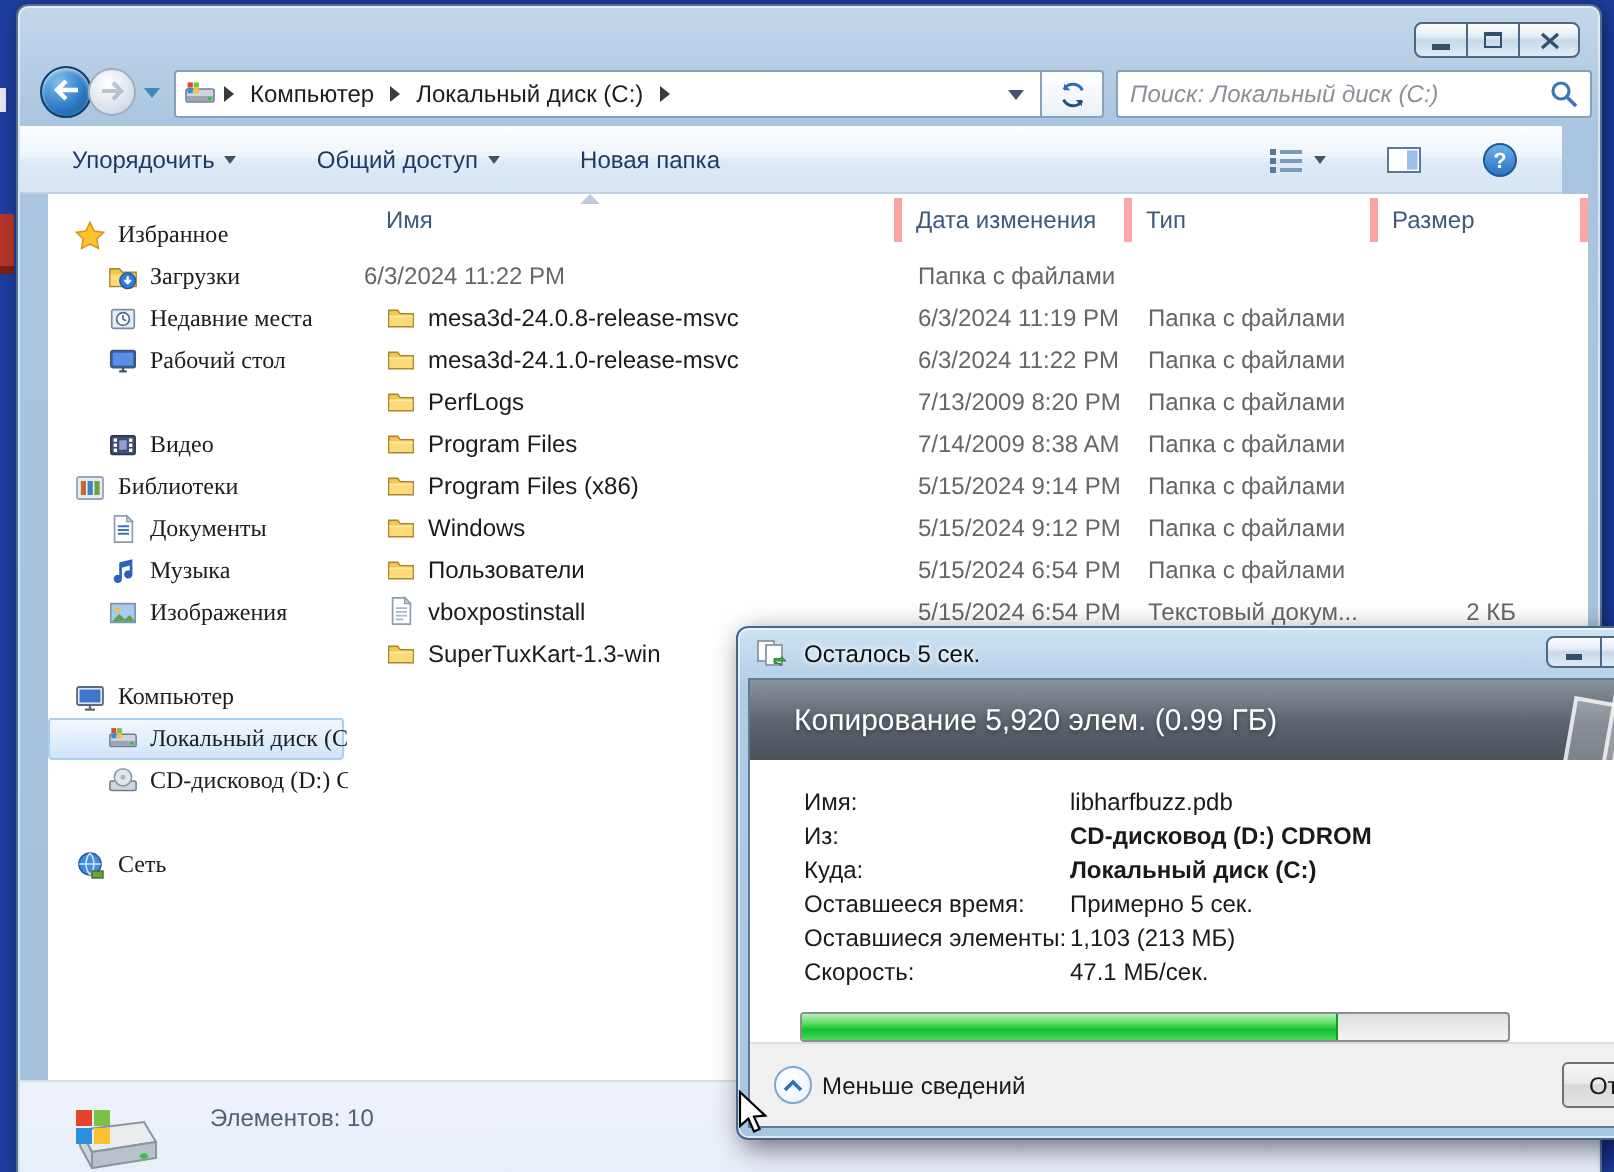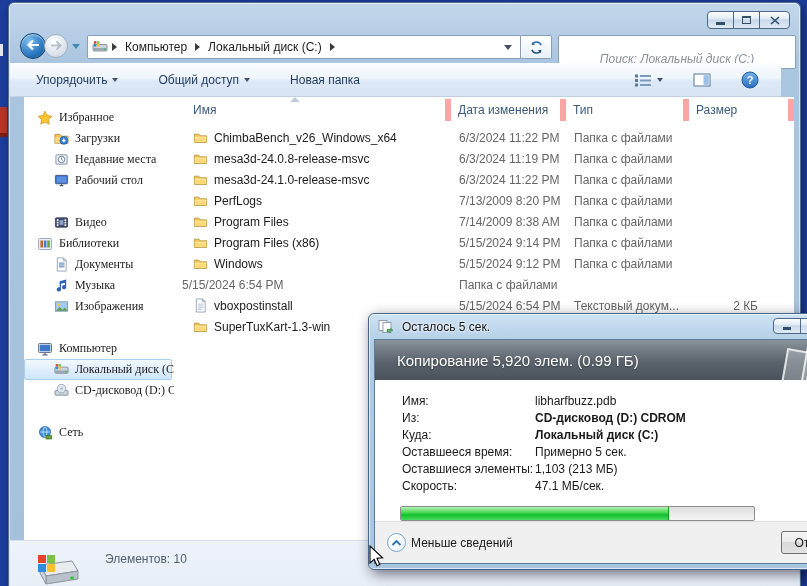--- a/index.html
+++ b/index.html
@@ -40,21 +40,21 @@
   .navchev{left:63px;top:13px;width:0;height:0;border-left:4px solid transparent;border-right:4px solid transparent;border-top:5px solid #3d8bb5;}
   .addrbar{left:78px;top:4px;width:434px;height:24px;background:#fff;border:1px solid #8aa0b8;border-radius:2px 0 0 2px;
            display:flex;align-items:center;padding-left:4px;font-size:12px;color:#1e1e1e;}
   .crumb{display:flex;align-items:center;height:20px;padding:0 4px;}
   .crumbsep{width:0;height:0;border-top:4px solid transparent;border-bottom:4px solid transparent;border-left:5px solid #3a3a3a;margin:0 4px;}
   .addr-caret{margin-left:auto;margin-right:8px;width:0;height:0;border-left:4px solid transparent;border-right:4px solid transparent;border-top:5px solid #3a5possible;} 
   .addr-caret{border-top:5px solid #44536a;}
   .refreshbtn{left:512px;top:4px;width:31px;height:24px;background:linear-gradient(180deg,#fff,#e9f1f8);
       border:1px solid #8aa0b8;border-left:none;border-radius:0 2px 2px 0;display:flex;align-items:center;justify-content:center;}
   .searchbox{left:549px;top:4px;width:238px;height:24px;background:#fff;border:1px solid #8aa0b8;border-radius:2px;
-      display:flex;align-items:center;padding:16px 6px;flex-direction:column;}
+      display:flex;align-items:center;padding:0 6px;}
   .searchtext{font-size:12px;font-style:italic;color:#8b919a;flex:1;}
 
   
   .toolbar{top:60px;left:1px;right:19px;height:34px;
     background:linear-gradient(180deg,#fbfdfe,#eef5fb 45%,#dde9f6 55%,#d8e5f3);
     border-bottom:1px solid #c2d1e2;display:flex;align-items:center;font-size:12px;color:#1e3a5f;}
   .tbtn{display:flex;align-items:center;gap:5px;padding:5px 8px;border-radius:3px;}
   .caret{width:0;height:0;border-left:3.5px solid transparent;border-right:3.5px solid transparent;border-top:4px solid #44536a;}
   .tb-left{display:flex;margin-left:18px;gap:24px;}
   .tb-right{margin-left:auto;display:flex;align-items:center;gap:14px;margin-right:14px;}
@@ -64,21 +64,21 @@
   .sidebar{width:150px;padding-top:10px;font-size:12px;color:#1c1c1c;overflow:hidden;}
   .sb-item{height:21px;display:flex;align-items:center;gap:6px;padding-left:30px;white-space:nowrap;font-family:Liberation Serif, serif;}
   .sb-item.group{padding-left:13px;}
   .sb-gap{height:21px;}
   .sb-item.selected{background:linear-gradient(180deg,#f2f8fe,#cfe5fa);border:1px solid #a9d0ef;border-radius:2px;margin-right:2px;padding-left:29px;}
   .sb-item svg{flex:0 0 auto;}
 
   
   .filelist{flex:1;position:relative;}
   .lhead{display:grid;grid-template-columns:277px 115px 123px 1fr;height:26px;font-size:12px;color:#3c5a7c;position:relative;}
-  .lhead .hcell{display:flex;align-items:center;padding-left:7px;border-right:6px solid #fca5a5;height:22px;margin-top:2px;}
+  .lhead .hcell{display:flex;align-items:center;padding-left:7px;border-right:4px solid #fca5a5;height:22px;margin-top:2px;}
   .lhead .hcell.name{padding-left:19px;}
   .sortmark{position:absolute;left:116px;top:0;width:0;height:0;border-left:5px solid transparent;border-right:5px solid transparent;border-bottom:5px solid #bdcbdb;}
   .rows{margin-top:4px;}
   .frow{display:grid;grid-template-columns:277px 115px 123px 1fr;height:21px;align-items:center;font-size:12px;}
   .cname{display:flex;align-items:center;gap:6px;padding-left:19px;color:#1b1b1b;white-space:nowrap;overflow:hidden;}
   .cdate,.ctype{color:#666;padding-left:8px;white-space:nowrap;}
   .csize{color:#666;text-align:right;padding-right:36px;white-space:nowrap;}
 
   
   .statusbar{top:537px;left:1px;right:1px;height:49px;background:linear-gradient(180deg,#eef3fa,#e8eef7);
@@ -440,26 +440,20 @@
       <div class="lhead">
         <span class="sortmark"></span>
         <div class="hcell name">Имя</div>
         <div class="hcell">Дата изменения</div>
         <div class="hcell">Тип</div>
         <div class="hcell">Размер</div>
       </div>
       <div class="rows">
 
         <div class="frow">
-          <div class="cname">
-              <svg width="15" height="14">
-                <use href="#i-folder"></use>
-              </svg>
-              <span>ChimbaBench_v26_Windows_x64</span>
-            </div>
           <div class="cdate">6/3/2024 11:22 PM</div>
           <div class="ctype">Папка с файлами</div>
           <div class="csize"></div>
         </div>
         <div class="frow">
           <div class="cname">
               <svg width="15" height="14">
                 <use href="#i-folder"></use>
               </svg>
               <span>mesa3d-24.0.8-release-msvc</span>
@@ -517,20 +511,26 @@
               <svg width="15" height="14">
                 <use href="#i-folder"></use>
               </svg>
               <span>Windows</span>
             </div>
           <div class="cdate">5/15/2024 9:12 PM</div>
           <div class="ctype">Папка с файлами</div>
           <div class="csize"></div>
         </div>
         <div class="frow">
+          <div class="cname">
+              <svg width="15" height="14">
+                <use href="#i-folder"></use>
+              </svg>
+              <span>Пользователи</span>
+            </div>
           <div class="cdate">5/15/2024 6:54 PM</div>
           <div class="ctype">Папка с файлами</div>
           <div class="csize"></div>
         </div>
         <div class="frow">
           <div class="cname">
               <svg width="15" height="15">
                 <use href="#i-textfile"></use>
               </svg>
               <span>vboxpostinstall</span>

